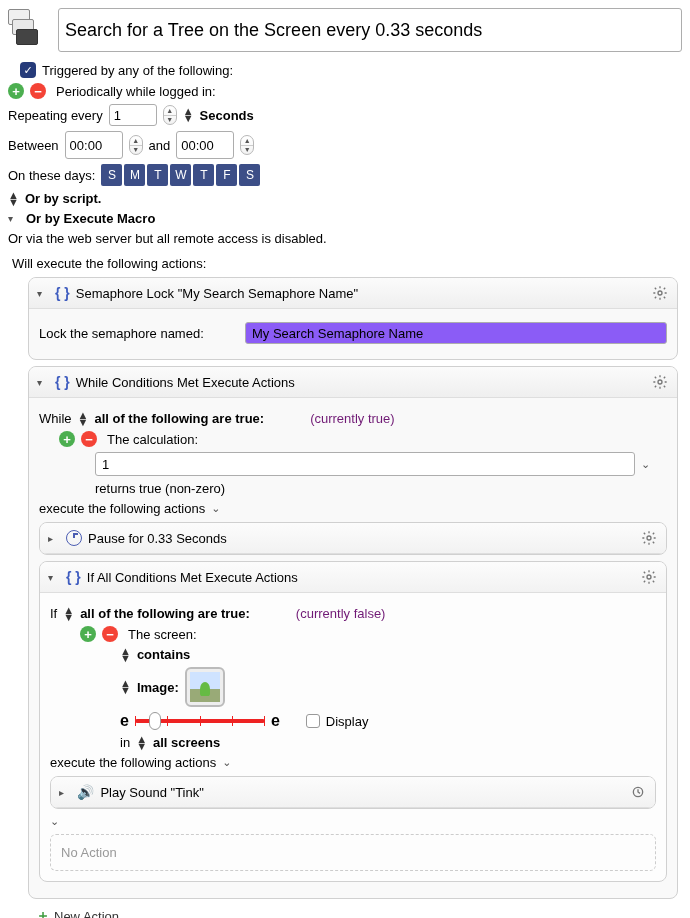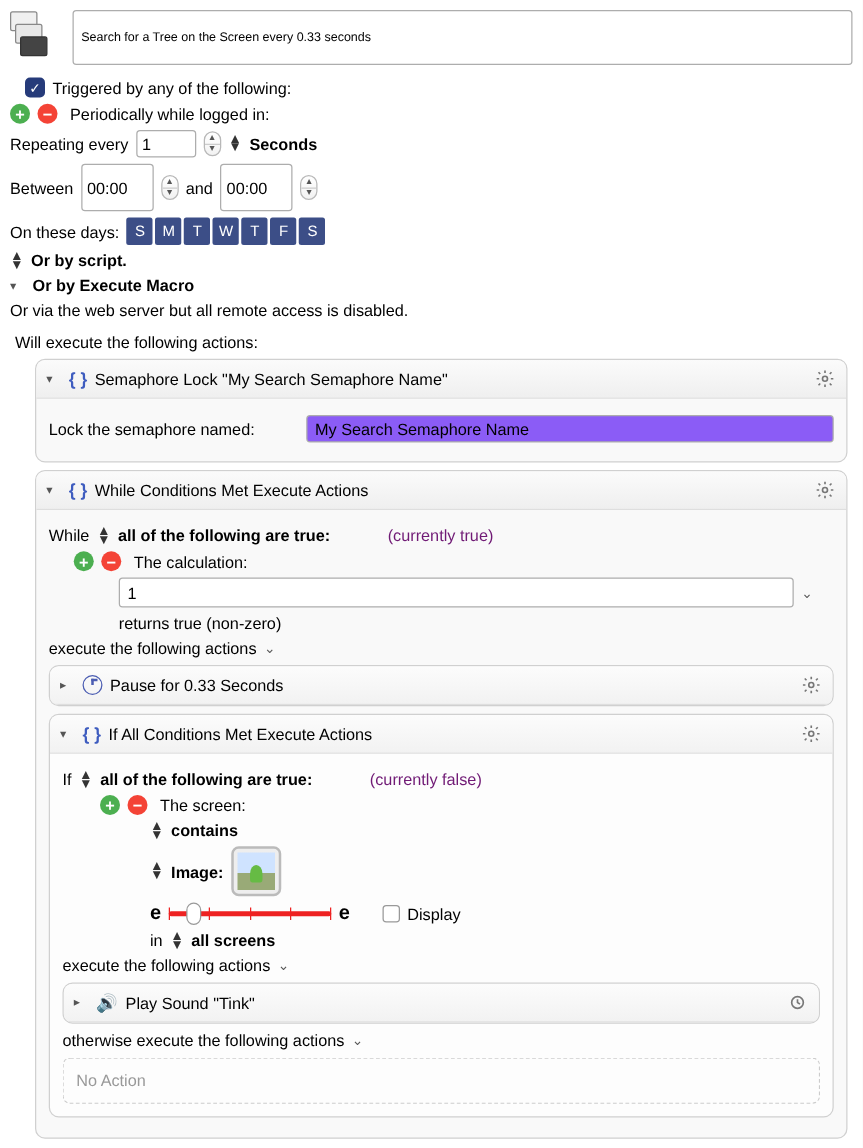--- a/index.html
+++ b/index.html
@@ -30,21 +30,21 @@
     border: 1px solid #888;
     border-radius: 2px;
   }
   .app-icon .w1 { top:0; left:0; background:#f0f0f0; }
   .app-icon .w2 { top:10px; left:4px; background:#e8e8e8; }
   .app-icon .w3 { top:20px; left:8px; background:#444; border-color:#333;}
   .title-input {
     flex: 1;
     height: 44px;
     padding: 17px 6px;
-    font-size: 10px;
+    font-size: 18px;
     border: 1px solid #adadad;
     border-radius: 3px;
     background: #fff;
   }
   .section-line {
     display: flex;
     align-items: center;
     gap: 6px;
     margin: 4px 0 4px 12px;
   }
@@ -73,21 +73,21 @@
   .add-btn { background:#4CAF50; }
   .del-btn { background:#f44336; }
   .num-input {
     width:48px; height:22px;
     border:1px solid #adadad; border-radius:3px;
     padding: 0 4px;
     font-size:13px;
     text-align:left;
   }
   .time-input {
-    width:58px; height:38px;
+    width:58px; height:28px;
     border:1px solid #adadad; border-radius:3px;
     padding: 0 4px;
     font-size:13px;
     text-align:left;
   }
   .stepper {
     width:14px; height:20px;
     border:1px solid #b8b8b8; border-radius:9px;
     display:flex; flex-direction:column;
     overflow:hidden;
@@ -460,21 +460,20 @@
             <span class="gear">
               <svg viewBox="0 0 24 24" fill="none" stroke="currentColor" stroke-width="2">
                   <circle cx="12" cy="12" r="7"></circle>
                   <path d="M12 8v4l3 2"></path>
                 </svg>
             </span>
           </div>
         </div>
 
         <div class="row">
-          <span>otherwise execute the following actions</span>
           <span class="chev-down">⌄</span>
         </div>
 
         <div class="no-action">No Action</div>
       </div>
     </div>
   </div>
 </div>
 
 <div class="new-action">

